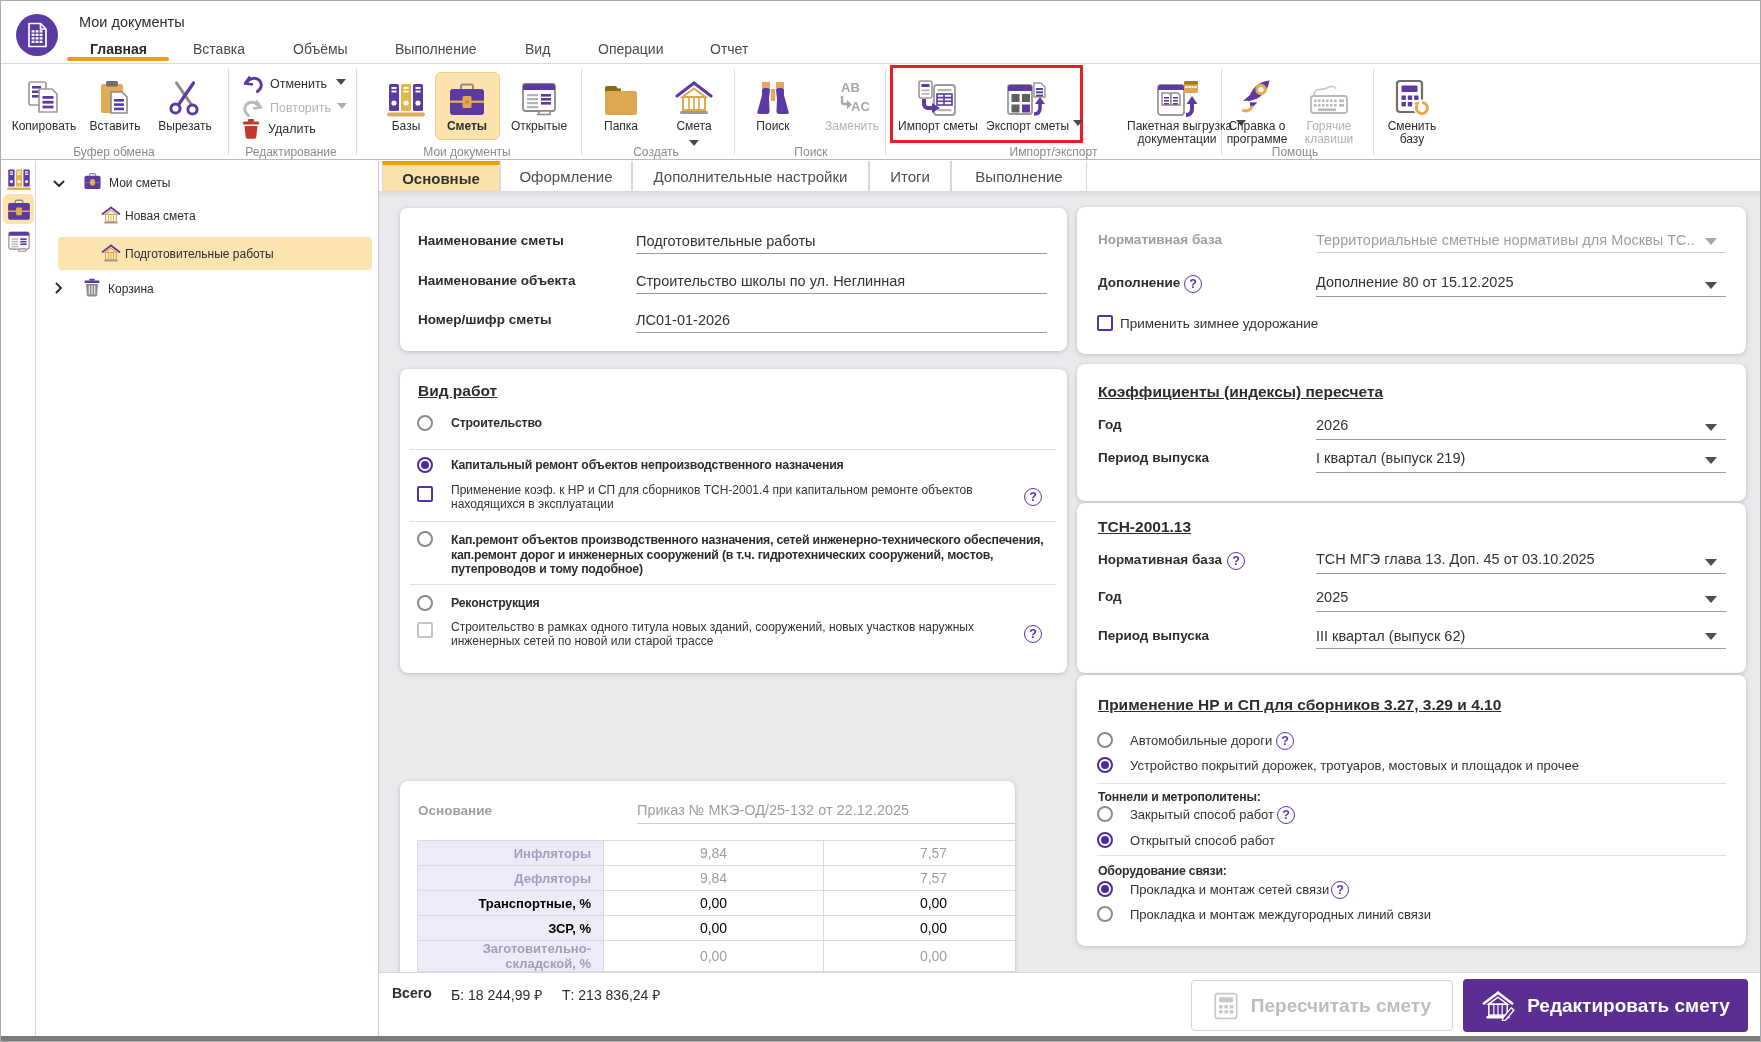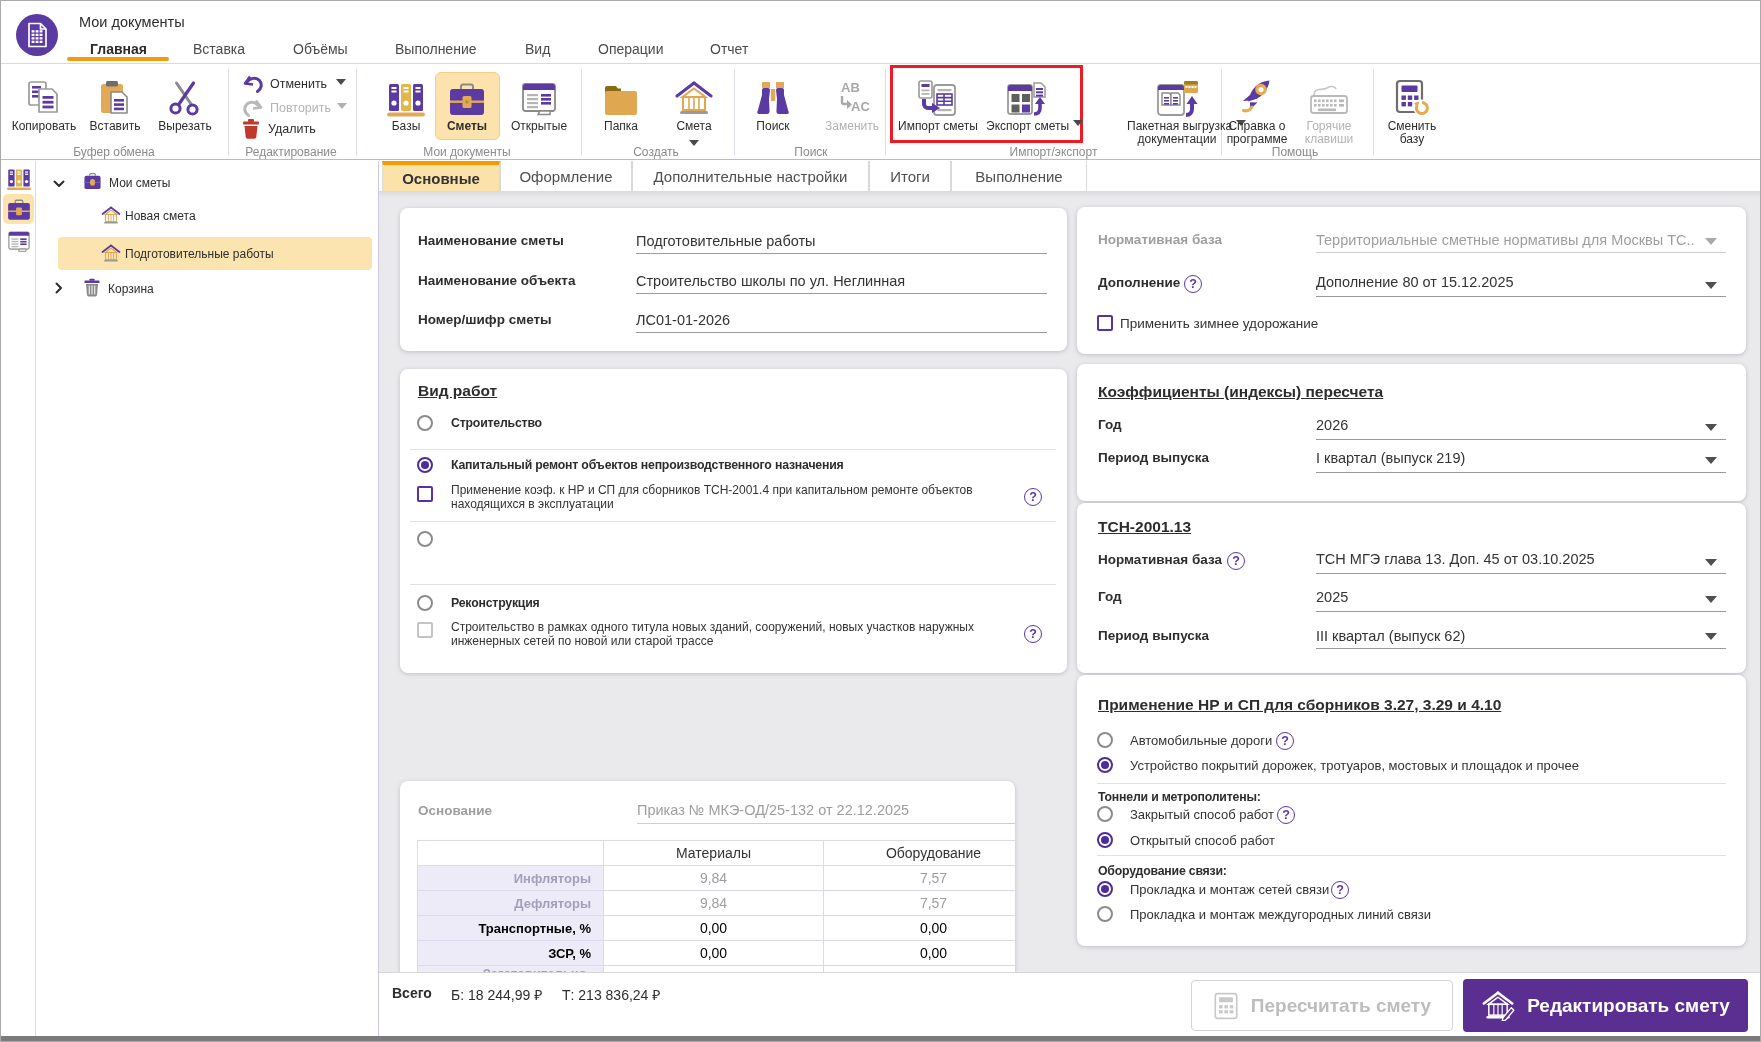--- a/index.html
+++ b/index.html
@@ -560,40 +560,36 @@
     <div class="radio" style="left:17px; top:46px;"></div>
     <div class="btxt" style="left:51px; top:47px;">Строительство</div>
     <div class="sep" style="left:10px; top:80px; width:646px;"></div>
     <div class="radio on" style="left:17px; top:88px;"></div>
     <div class="btxt" style="left:51px; top:89px;">Капитальный ремонт объектов непроизводственного назначения</div>
     <div class="chk" style="left:17px; top:117px;"></div>
     <div class="rtxt" style="left:51px; top:115px;">Применение коэф. к НР и СП для сборников ТСН-2001.4 при капитальном ремонте объектов<br>находящихся в эксплуатации</div>
     <div class="qm" style="left:624px; top:119px;">?</div>
     <div class="sep" style="left:10px; top:152px; width:646px;"></div>
     <div class="radio" style="left:17px; top:162px;"></div>
+    <div class="btxt" style="left:51px; top:164px;">Кап.ремонт объектов производственного назначения, сетей инженерно-технического обеспечения,<br>кап.ремонт дорог и инженерных сооружений (в т.ч. гидротехнических сооружений, мостов,<br>путепроводов и тому подобное)</div>
     <div class="sep" style="left:10px; top:215px; width:646px;"></div>
     <div class="radio" style="left:17px; top:226px;"></div>
     <div class="btxt" style="left:51px; top:227px;">Реконструкция</div>
     <div class="chk dis" style="left:17px; top:253px;"></div>
     <div class="rtxt" style="left:51px; top:252px;">Строительство в рамках одного титула новых зданий, сооружений, новых участков наружных<br>инженерных сетей по новой или старой трассе</div>
     <div class="qm" style="left:624px; top:256px;">?</div>
   </div>
 
 
   <div class="card" style="left:21px; top:620px; width:615px; height:191px; overflow:hidden; border-radius:8px 8px 0 0;">
     <div class="flab grayt" style="left:18px; top:22px;">Основание</div>
     <div class="fval grayt" style="left:237px; top:21px;">Приказ № МКЭ-ОД/25-132 от 22.12.2025</div>
     <div class="fline dis" style="left:237px; top:42px; width:407px;"></div>
     <table id="ptable">
       <tbody>
-          <tr class="hd">
-            <td class="lc"></td>
-            <td class="vc">Материалы</td>
-            <td class="vc">Оборудование</td>
-          </tr>
       <tr>
             <td class="lc gp">Инфляторы</td>
             <td class="vc gv">9,84</td>
             <td class="vc gv">7,57</td>
           </tr>
       <tr>
             <td class="lc gp">Дефляторы</td>
             <td class="vc gv">9,84</td>
             <td class="vc gv">7,57</td>
           </tr>

